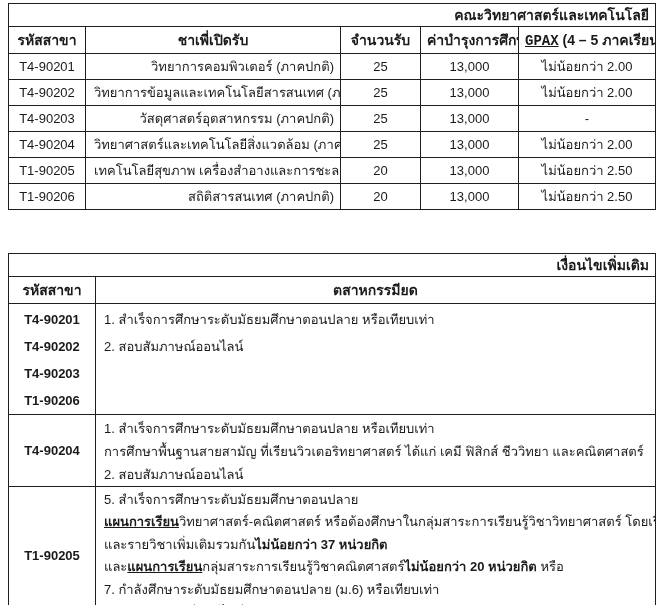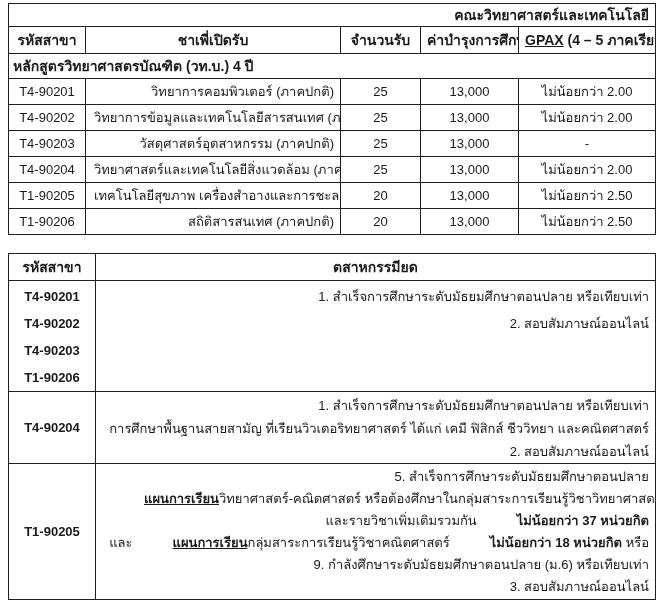--- a/index.html
+++ b/index.html
@@ -41,31 +41,31 @@
   .section-row td {
     font-weight: bold;
     text-align: left;
     font-size: 14px;
     height: 24px;
     padding-left: 4px;
   }
   #t1-body td { height: 25px; }
   .c { text-align: center; }
   .l { text-align: right; padding-left: 8px !important; }
-  .u { text-decoration: underline; }
-  .b { font-weight: bold; margin-left: 40px; }
+  .u { text-decoration: underline; font-family: Liberation Mono, monospace; }
+  .b { font-weight: bold; }
   
   .tbl2 .codes {
     text-align: center;
     font-weight: bold;
     vertical-align: top;
     padding-top: 2px;
   }
   .tbl2 .details {
-    text-align: right;
+    text-align: left;
     vertical-align: top;
     padding-left: 8px;
     padding-top: 2px;
   }
   .t2r0 td { height: 88px; }
   .t2r0 .codes div, .t2r0 .details div { line-height: 27px; }
   .t2r1 td { height: 68px; }
   .t2r1 .codes { vertical-align: middle; padding-top: 0; }
   .t2r1 .details div { line-height: 23px; }
   .t2r2 td { height: 133px; }
@@ -89,23 +89,20 @@
         <tr class="title-row">
       <td colspan="5">คณะวิทยาศาสตร์และเทคโนโลยี</td>
     </tr>
     <tr class="head-row">
       <th>รหัสสาขา</th>
       <th>ชาเพี่เปิดรับ</th>
       <th>จำนวนรับ</th>
       <th>ค่าบำรุงการศึกษา</th>
       <th><span class="u">GPAX</span><span> (4 – 5 ภาคเรียน)</span></th>
     </tr>
-    <tr class="section-row">
-      <td colspan="5">หลักสูตรวิทยาศาสตรบัณฑิต (วท.บ.) 4 ปี</td>
-    </tr>
     </tbody>
       <tbody id="t1-body">
         <tr>
           <td class="c">T4-90201</td>
           <td class="l">วิทยาการคอมพิวเตอร์ (ภาคปกติ)</td>
           <td class="c">25</td>
           <td class="c">13,000</td>
           <td class="c">ไม่น้อยกว่า 2.00</td>
         </tr>
         <tr>
@@ -145,20 +142,23 @@
         </tr>
       </tbody>
   </table>
 
   <table class="tbl tbl2">
     <colgroup>
       <col style="width:87px">
         <col style="width:560px">
     </colgroup>
     <tbody>
+        <tr class="title-row">
+      <td colspan="2">เงื่อนไขเพิ่มเติม</td>
+    </tr>
     <tr class="head-row">
       <th>รหัสสาขา</th>
       <th>ตสาหกรรมียด</th>
     </tr>
     </tbody>
       <tbody id="t2-body">
         <tr class="t2r0">
           <td class="codes">
             <div>T4-90201</div>
             <div>T4-90202</div>
@@ -181,21 +181,21 @@
           </td>
         </tr>
         <tr class="t2r2">
           <td class="codes">
             <div>T1-90205</div>
           </td>
           <td class="details">
             <div><span>5. สำเร็จการศึกษาระดับมัธยมศึกษาตอนปลาย</span></div>
             <div><span class="b u">แผนการเรียน</span><span>วิทยาศาสตร์-คณิตศาสตร์ หรือต้องศึกษาในกลุ่มสาระการเรียนรู้วิชาวิทยาศาสตร์ โดยเรียนรายวิชาพื้นฐาน</span></div>
             <div><span>และรายวิชาเพิ่มเติมรวมกัน</span><span class="b">ไม่น้อยกว่า 37 หน่วยกิต</span></div>
-            <div><span>และ</span><span class="b u">แผนการเรียน</span><span>กลุ่มสาระการเรียนรู้วิชาคณิตศาสตร์</span><span class="b">ไม่น้อยกว่า 18 หน่วยกิต</span><span> หรือ</span></div>
-            <div><span>9. กำลังศึกษาระดับมัธยมศึกษาตอนปลาย (ม.6) หรือเทียบเท่า</span></div>
+            <div><span>และ</span><span class="b u">แผนการเรียน</span><span>กลุ่มสาระการเรียนรู้วิชาคณิตศาสตร์</span><span class="b">ไม่น้อยกว่า 20 หน่วยกิต</span><span> หรือ</span></div>
+            <div><span>7. กำลังศึกษาระดับมัธยมศึกษาตอนปลาย (ม.6) หรือเทียบเท่า</span></div>
             <div><span>3. สอบสัมภาษณ์ออนไลน์</span></div>
           </td>
         </tr>
       </tbody>
   </table>
 
 </div>
 
 </body></html>

